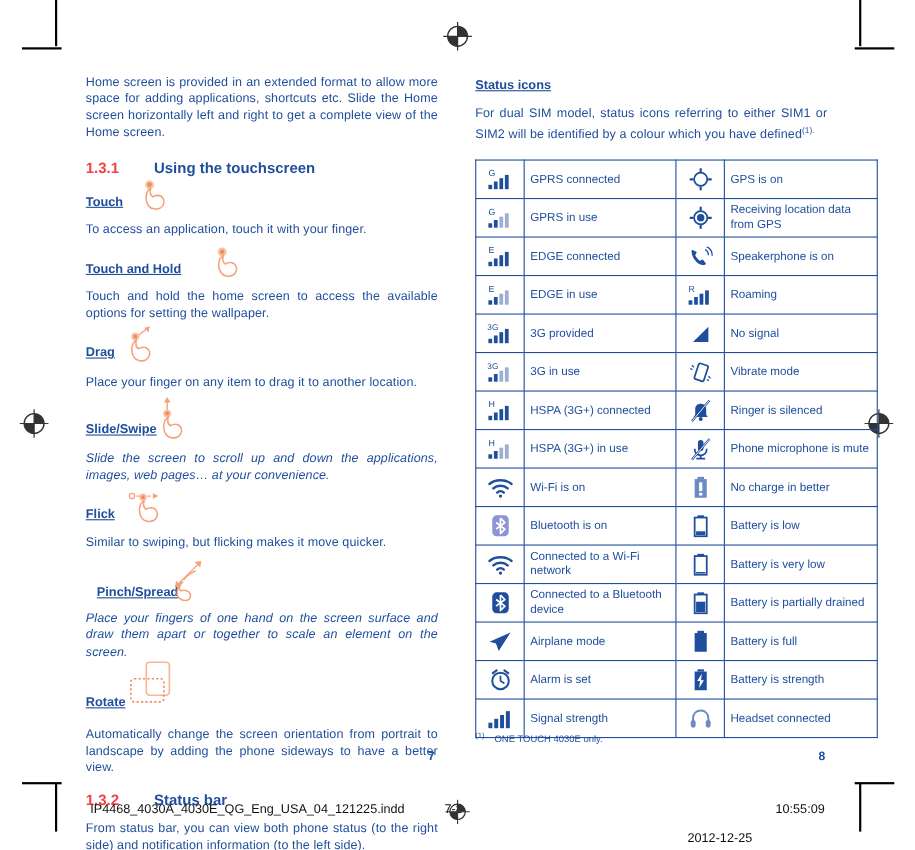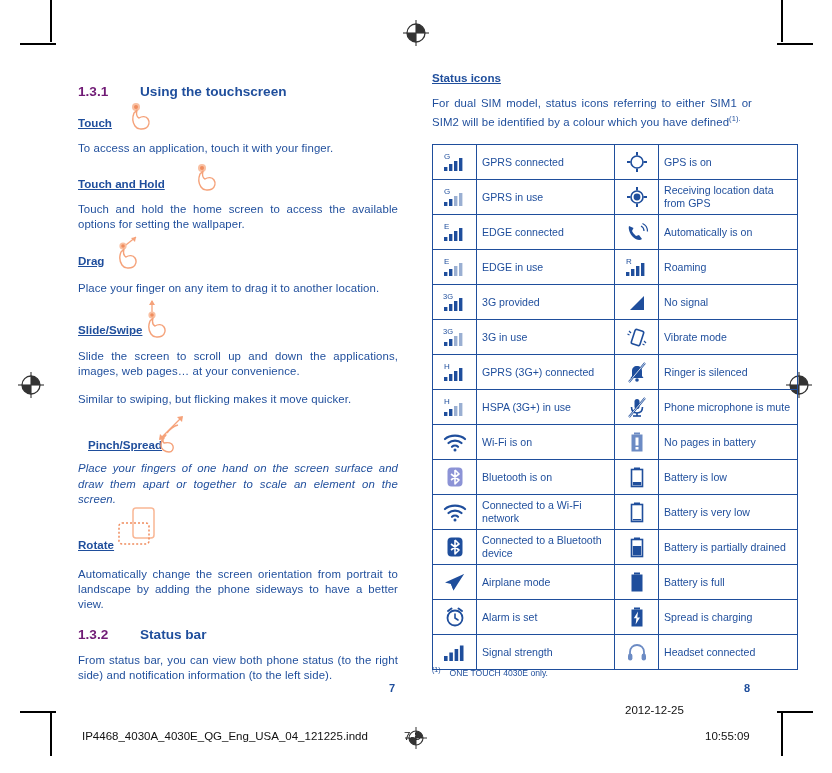--- a/index.html
+++ b/index.html
@@ -39,21 +39,21 @@
     letter-spacing: 0.1px;
   }
 
   
   .sec-head {
     display: flex;
     align-items: baseline;
     margin: 0 0 11px 0;
   }
   .sec-num {
-    color: #701a75;
+    color: #ef4444;
     font-size: 13.6px;
     font-weight: bold;
     width: 62px;
     flex: none;
   }
   .sec-title {
     color: #1F4E9C;
     font-size: 13.6px;
     font-weight: bold;
   }
@@ -170,20 +170,21 @@
     <circle cx="15" cy="15" r="9" fill="none" stroke="#333" stroke-width="1.3"></circle>
     <path d="M15 6 A9 9 0 0 1 24 15 L15 15 Z" fill="#333"></path>
     <path d="M15 24 A9 9 0 0 1 6 15 L15 15 Z" fill="#333"></path>
     <line x1="15" y1="2" x2="15" y2="28" stroke="#333" stroke-width="1.1"></line>
     <line x1="2" y1="15" x2="28" y2="15" stroke="#333" stroke-width="1.1"></line>
   </svg>
 </div>
 
 <div class="page page-left">
 
+  <p class="body-text">Home screen is provided in an extended format to allow more space for adding applications, shortcuts etc. Slide the Home screen horizontally left and right to get a complete view of the Home screen.</p>
 
   <div class="sec-head" style="margin-top:16px;">
     <span class="sec-num">1.3.1</span>
     <span class="sec-title">Using the touchscreen</span>
   </div>
 
   <div class="gesture" style="margin-top:14px;">
     <span class="gesture-label">Touch</span>
     <span class="gesture-ico" style="left:47px; top:-12px;">
       <svg width="34" height="30" viewBox="0 0 34 30" aria-hidden="true">
@@ -226,22 +227,35 @@
     <span class="gesture-ico" style="left:63px; top:-22px;">
       <svg width="38" height="40" viewBox="0 0 38 40" aria-hidden="true">
         <path d="M11 16 L11 3" stroke="#F5A27A" stroke-width="1.3"></path>
         <path d="M11 2 L8 7 L14 7 Z" fill="#F5A27A"></path>
         <circle cx="11" cy="17" r="3.6" fill="#F9C0A2"></circle>
         <circle cx="11" cy="17" r="1.8" fill="#EF8C5E"></circle>
         <path d="M12 20 C11 24 12 27 14 28 C17 26 21 26 23 29 C25 32 24 36 21 38 C17 40 12 39 10 36 C8 33 7 28 9 23 Z" fill="none" stroke="#F5A27A" stroke-width="1.4" stroke-linejoin="round"></path>
       </svg>
     </span>
   </div>
-  <p class="body-text" style="margin-top:11px;">Slide the screen to scroll up and down the applications, images, web pages… at your convenience.</p>
-
+  <p class="body-text" style="margin-top:11px;font-style:italic;">Slide the screen to scroll up and down the applications, images, web pages… at your convenience.</p>
+
+  <div class="gesture" style="margin-top:18px;">
+    <span class="gesture-label">Flick</span>
+    <span class="gesture-ico" style="left:38px; top:-15px;">
+      <svg width="44" height="34" viewBox="0 0 44 34" aria-hidden="true">
+        <circle cx="4" cy="8" r="2.4" fill="none" stroke="#F5A27A" stroke-width="1.2"></circle>
+        <path d="M8 8 L26 8" stroke="#F5A27A" stroke-width="1.3" stroke-dasharray="3 2"></path>
+        <path d="M28 8 L23 5.5 L23 10.5 Z" fill="#F5A27A"></path>
+        <circle cx="14" cy="9" r="3.4" fill="#F9C0A2"></circle>
+        <circle cx="14" cy="9" r="1.7" fill="#EF8C5E"></circle>
+        <path d="M15 12 C14 16 15 19 17 20 C20 18 24 18 26 21 C28 24 27 28 24 30 C20 32 15 31 13 28 C11 25 10 20 12 15 Z" fill="none" stroke="#F5A27A" stroke-width="1.4" stroke-linejoin="round"></path>
+      </svg>
+    </span>
+  </div>
   <p class="body-text" style="margin-top:10px;">Similar to swiping, but flicking makes it move quicker.</p>
 
   <div class="gesture" style="margin-top:28px;padding-left:10px;">
     <span class="gesture-label">Pinch/Spread</span>
     <span class="gesture-ico" style="left:72px; top:-24px;">
       <svg width="44" height="42" viewBox="0 0 44 42" aria-hidden="true">
         <path d="M10 28 L32 6" stroke="#F5A27A" stroke-width="1.2"></path>
         <path d="M33 5 L27 6 L32 11 Z" fill="#F5A27A"></path>
         <path d="M9 29 L15 28 L10 23 Z" fill="#F5A27A"></path>
         <path d="M16 24 C13 27 12 30 14 32 C18 31 22 32 23 35 C24 38 22 41 19 41 C15 41 11 38 11 35
@@ -342,21 +356,21 @@
           </svg>
         </td>
         <td class="tx">EDGE connected</td>
         <td class="ic2">
           <svg class="icon-svg" width="24" height="22" viewBox="0 0 24 22" aria-hidden="true">
             <path d="M4 5 C3 8 5 13 8 16 C11 19 15 20 17 18 L14 14 L11 15 C9.5 13.5 8 12 7 10 L8.5 7 Z" fill="#1F4E9C"></path>
             <path d="M16 5 C18 6 19 8 19 10" fill="none" stroke="#1F4E9C" stroke-width="1.2"></path>
             <path d="M17.5 2.5 C21 4 22.5 7 22.5 10.5" fill="none" stroke="#1F4E9C" stroke-width="1.2"></path>
           </svg>
         </td>
-        <td class="tx2">Automatically is on</td>
+        <td class="tx2">Speakerphone is on</td>
       </tr>
 
       <tr>
         <td class="ic">
           <svg class="icon-svg" width="26" height="22" viewBox="0 0 26 22" aria-hidden="true">
             <text x="2" y="8" font-family="Liberation Sans, sans-serif" font-size="8" fill="#1F4E9C">E</text>
             <rect x="2" y="16" width="3.4" height="4" fill="#1F4E9C"></rect>
             <rect x="7" y="13" width="3.4" height="7" fill="#1F4E9C"></rect>
             <rect x="12" y="10" width="3.4" height="10" fill="#1F4E9C" opacity="0.45"></rect>
             <rect x="17" y="7" width="3.4" height="13" fill="#1F4E9C" opacity="0.45"></rect>
@@ -420,21 +434,21 @@
       <tr>
         <td class="ic">
           <svg class="icon-svg" width="26" height="22" viewBox="0 0 26 22" aria-hidden="true">
             <text x="2" y="8" font-family="Liberation Sans, sans-serif" font-size="8" fill="#1F4E9C">H</text>
             <rect x="2" y="16" width="3.4" height="4" fill="#1F4E9C"></rect>
             <rect x="7" y="13" width="3.4" height="7" fill="#1F4E9C"></rect>
             <rect x="12" y="10" width="3.4" height="10" fill="#1F4E9C"></rect>
             <rect x="17" y="7" width="3.4" height="13" fill="#1F4E9C"></rect>
           </svg>
         </td>
-        <td class="tx">GPRS (3G+) connected</td>
+        <td class="tx">HSPA (3G+) connected</td>
         <td class="ic2">
           <svg class="icon-svg" width="24" height="22" viewBox="0 0 24 22" aria-hidden="true">
             <path d="M7 15 L7 10 C7 7 9 5 12 5 C15 5 17 7 17 10 L17 15 L18.5 17 L5.5 17 Z" fill="#1F4E9C"></path>
             <circle cx="12" cy="19" r="1.8" fill="#1F4E9C"></circle>
             <line x1="4" y1="21" x2="20" y2="2" stroke="#1F4E9C" stroke-width="2"></line>
             <line x1="4" y1="21" x2="20" y2="2" stroke="#ffffff" stroke-width="0.8"></line>
           </svg>
         </td>
         <td class="tx2">Ringer is silenced</td>
       </tr>
@@ -474,21 +488,21 @@
         </td>
         <td class="tx">Wi-Fi is on</td>
         <td class="ic2">
           <svg class="icon-svg" width="18" height="22" viewBox="0 0 18 22" aria-hidden="true">
             <rect x="6" y="1.5" width="6" height="2" fill="#6C8BC4"></rect>
             <rect x="3.5" y="3.5" width="11" height="17" fill="#6C8BC4"></rect>
             <rect x="7.5" y="6.5" width="3" height="8" fill="#ffffff"></rect>
             <rect x="7.5" y="16" width="3" height="2.5" fill="#ffffff"></rect>
           </svg>
         </td>
-        <td class="tx2">No pages in battery</td>
+        <td class="tx2">No charge in better</td>
       </tr>
 
       <tr>
         <td class="ic">
           <svg class="icon-svg" width="20" height="22" viewBox="0 0 20 22" aria-hidden="true">
             <rect x="2.5" y="1.5" width="15" height="19" rx="4" fill="#8C93D6"></rect>
             <path d="M10 4 L10 18 L14 14 L6 8 M6 14 L14 8 L10 4" fill="none" stroke="#ffffff" stroke-width="1.6" stroke-linejoin="round"></path>
           </svg>
         </td>
         <td class="tx">Bluetooth is on</td>
@@ -567,21 +581,21 @@
           </svg>
         </td>
         <td class="tx">Alarm is set</td>
         <td class="ic2">
           <svg class="icon-svg" width="18" height="22" viewBox="0 0 18 22" aria-hidden="true">
             <rect x="6" y="1.5" width="6" height="2" fill="#1F4E9C"></rect>
             <rect x="3.5" y="3.5" width="11" height="17" fill="#1F4E9C"></rect>
             <path d="M10 5.5 L5.8 12.2 L8.4 12.2 L7.6 18.5 L12 11.4 L9.3 11.4 Z" fill="#ffffff"></path>
           </svg>
         </td>
-        <td class="tx2">Spread is charging</td>
+        <td class="tx2">Battery is strength</td>
       </tr>
 
       <tr>
         <td class="ic">
           <svg class="icon-svg" width="26" height="22" viewBox="0 0 26 22" aria-hidden="true">
             <rect x="2" y="15" width="3.6" height="5" fill="#1F4E9C"></rect>
             <rect x="7.3" y="11.5" width="3.6" height="8.5" fill="#1F4E9C"></rect>
             <rect x="12.6" y="8" width="3.6" height="12" fill="#1F4E9C"></rect>
             <rect x="17.9" y="4.5" width="3.6" height="15.5" fill="#1F4E9C"></rect>
           </svg>
@@ -612,14 +626,14 @@
 <div class="slug" style="left:404px; top:730px;">7-8</div>
 <div style="position:absolute; left:404px; top:726px;">
   <svg width="24" height="24" viewBox="0 0 24 24" aria-hidden="true">
     <circle cx="12" cy="12" r="7" fill="none" stroke="#333" stroke-width="1.1"></circle>
     <path d="M12 5 A7 7 0 0 1 19 12 L12 12 Z" fill="#333"></path>
     <path d="M12 19 A7 7 0 0 1 5 12 L12 12 Z" fill="#333"></path>
     <line x1="12" y1="1" x2="12" y2="23" stroke="#333" stroke-width="1"></line>
     <line x1="1" y1="12" x2="23" y2="12" stroke="#333" stroke-width="1"></line>
   </svg>
 </div>
-<div class="slug" style="left:625px; top:704px;">2012-12-25</div>
+<div class="slug" style="left:625px; top:756px;">2012-12-25</div>
 <div class="slug" style="left:705px; top:730px;">10:55:09</div>
 
 </body></html>

